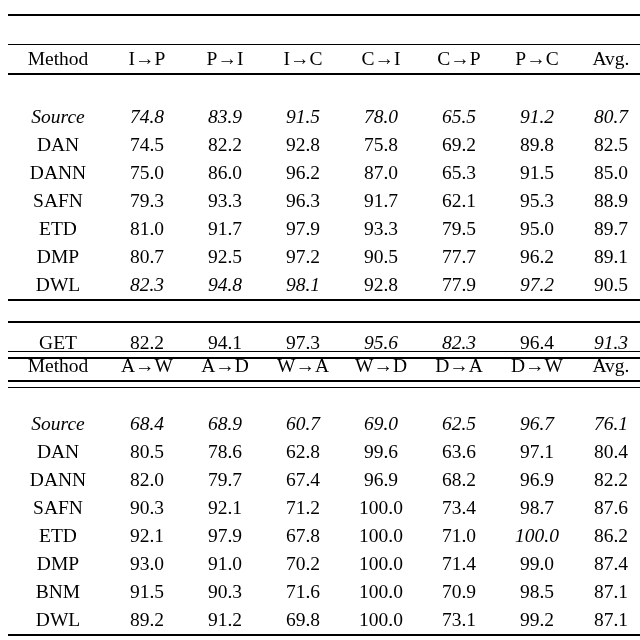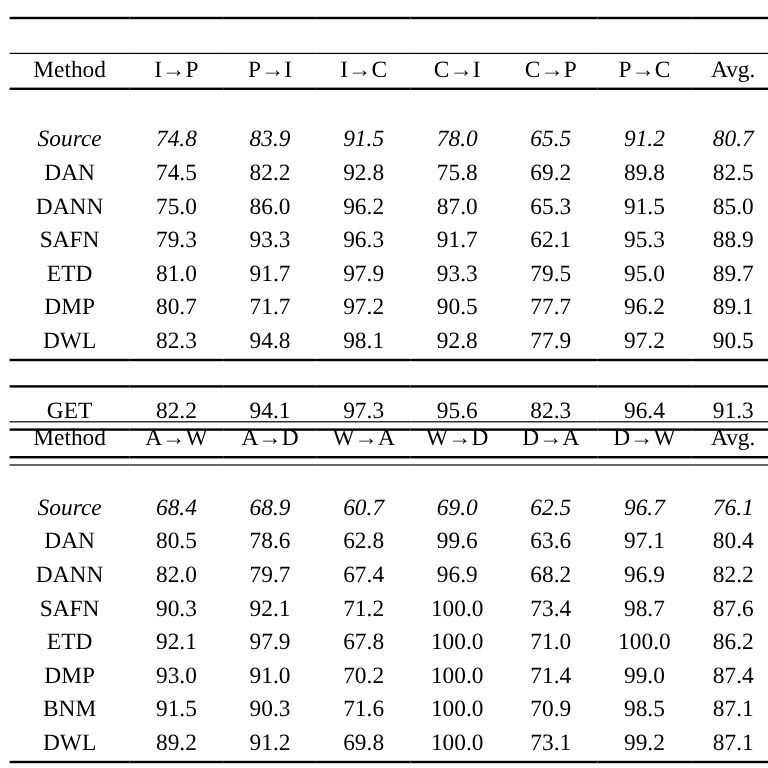--- a/index.html
+++ b/index.html
@@ -93,21 +93,21 @@
     border-bottom: 1.1px solid #000;
     height: 4px;
   }
 
   
   .head-row th { height: 34px; padding-top: 2px; }
   .pad-after-rule td { height: 30px; font-style: italic; }
   .summary-row td { height: 36px; margin-top: 36px; }
   .last-body-row td { height: 30px; }
 
-  b, .bold { font-weight: bold; }
+  b, .bold { font-weight: bold; font-style: italic; }
 </style>
 </head>
 <body>
 
 <div class="page">
 
   <div class="caption-clip"></div>
 
   <div class="tbl-block" id="table-one">
     <table class="restbl">
@@ -184,21 +184,21 @@
             <td>91.7</td>
             <td>97.9</td>
             <td>93.3</td>
             <td>79.5</td>
             <td>95.0</td>
             <td>89.7</td>
           </tr>
           <tr>
             <td class="method-cell">DMP</td>
             <td>80.7</td>
-            <td>71.7</td>
+            <td>92.5</td>
             <td>97.2</td>
             <td>90.5</td>
             <td>77.7</td>
             <td>96.2</td>
             <td>89.1</td>
           </tr>
           <tr class="last-body-row">
             <td class="method-cell">DWL</td>
             <td class="bold">82.3</td>
             <td class="bold">94.8</td>

